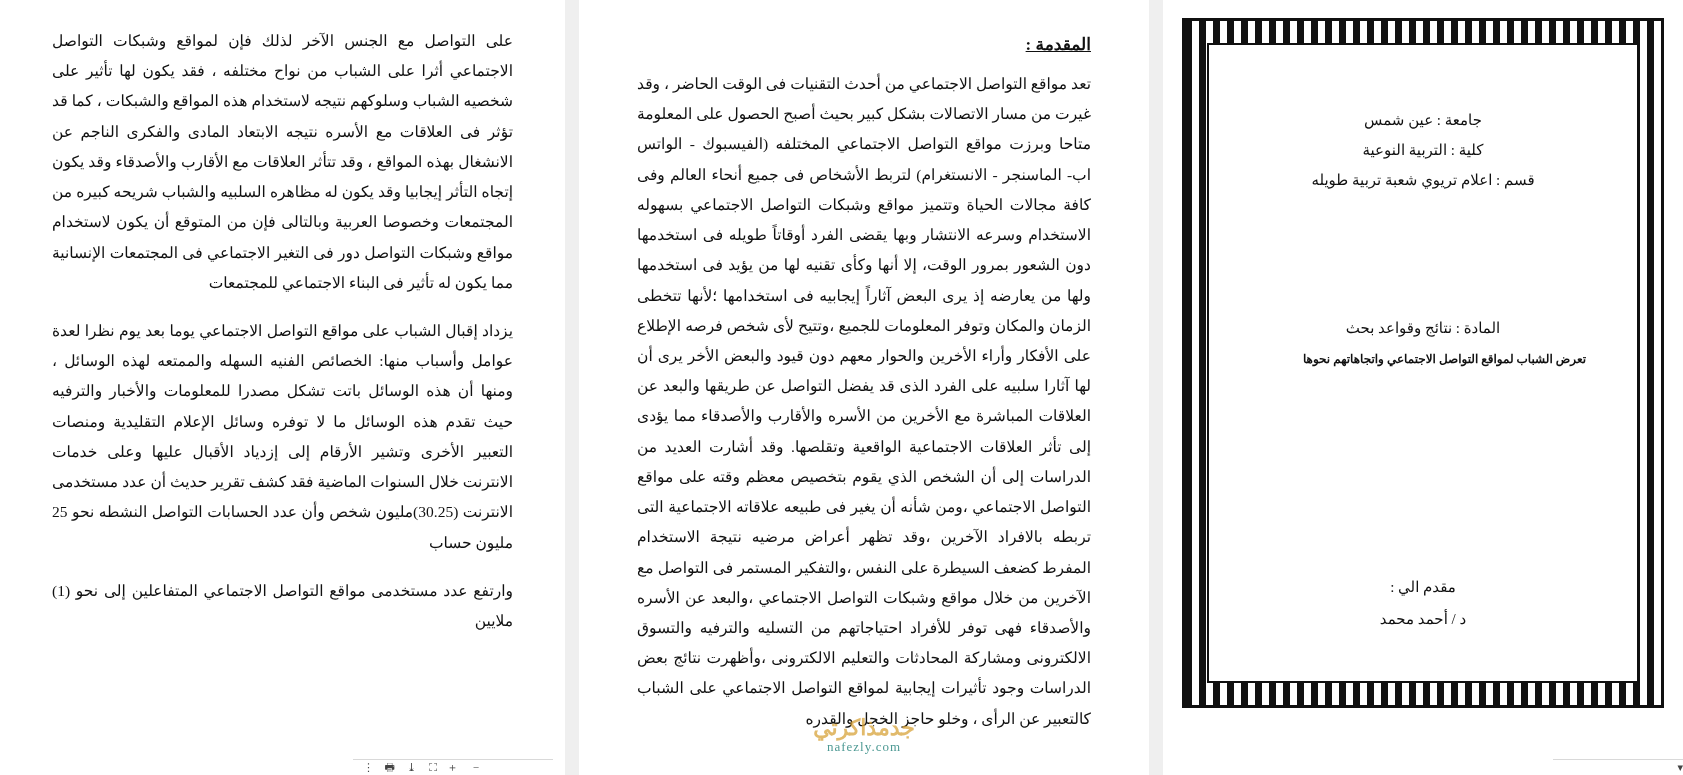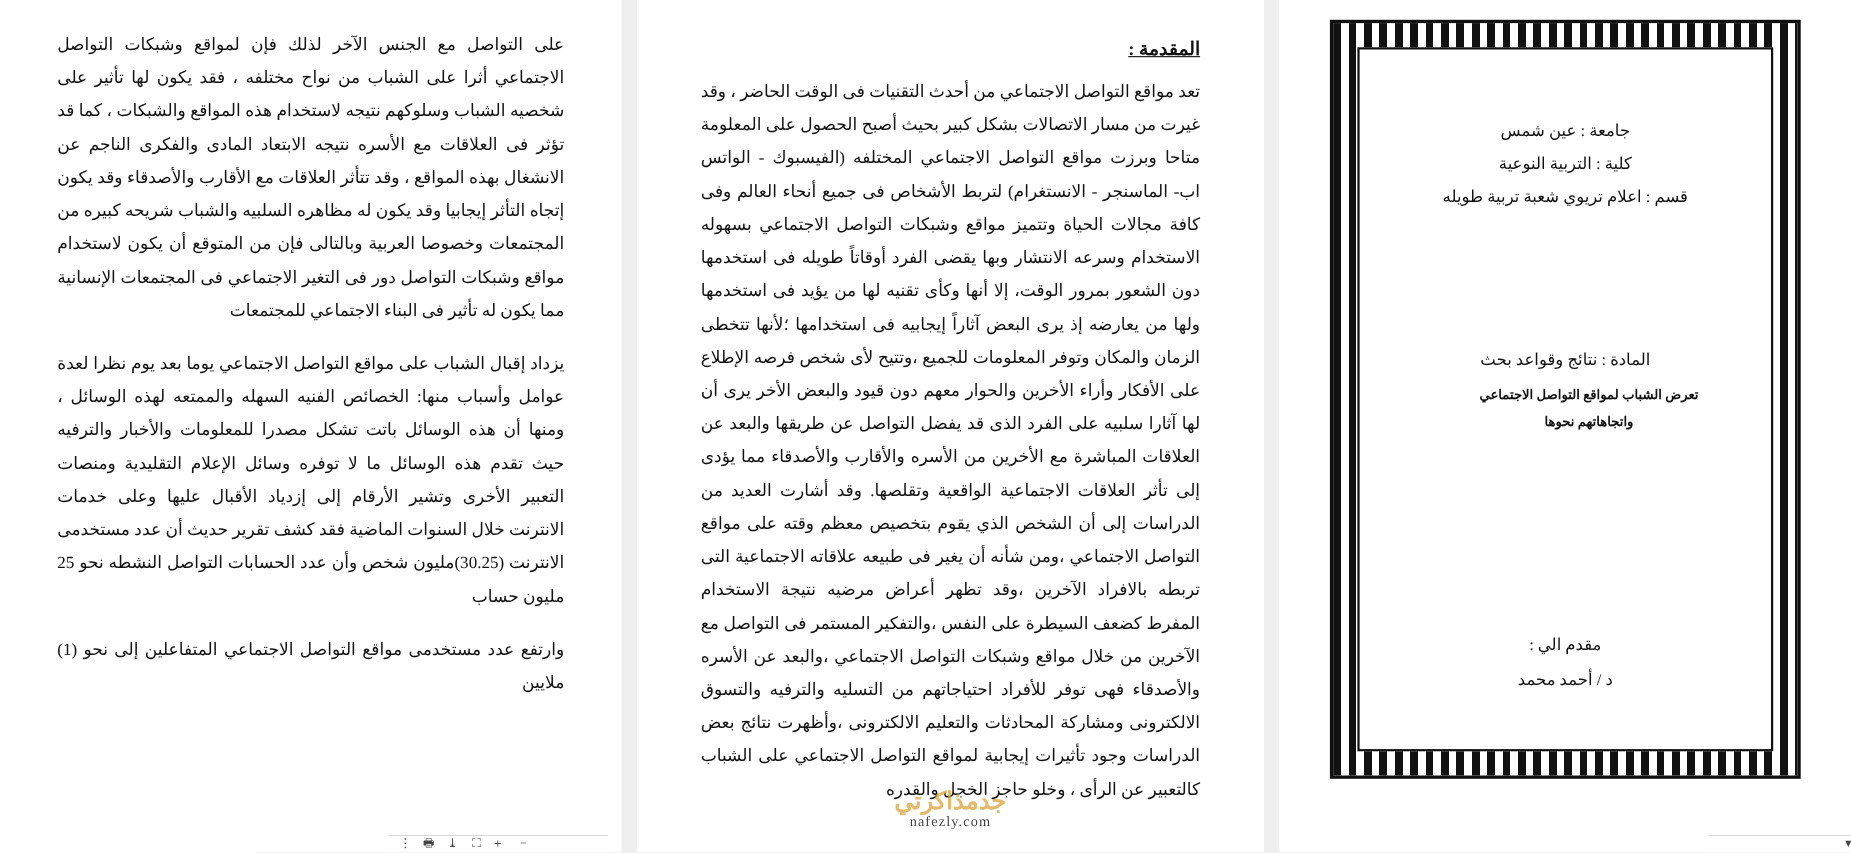--- a/index.html
+++ b/index.html
@@ -31,21 +31,21 @@
   
   .page-cover {
     width: 520px;
     height: 775px;
     padding: 10px 12px 0 12px;
   }
 
   .ornament-frame {
     position: relative;
     margin: 8px auto 0 auto;
-    width: 428px;
+    width: 482px;
     height: 690px;
     border: 3px solid #101010;
     padding: 9px;
     box-sizing: border-box;
     background:
       repeating-linear-gradient(90deg, #111 0 7px, #fff 7px 14px);
   }
   .ornament-frame .inner-white {
     position: absolute;
     left: 22px;
@@ -151,21 +151,21 @@
     opacity: .75;
   }
   .watermark .wm-ar {
     font-size: 22px;
     color: #d8a33a;
     font-weight: bold;
     letter-spacing: 1px;
   }
   .watermark .wm-en {
     font-size: 13px;
-    color: #000000;
+    color: #0f766e;
     letter-spacing: 1px;
     margin-top: -2px;
   }
 
   
   .toolbar-stub {
     position: absolute;
     bottom: 0;
     height: 16px;
     background: #ffffff;

